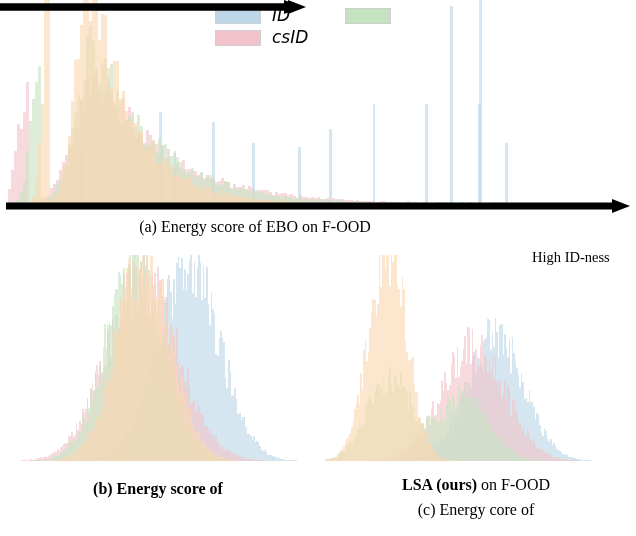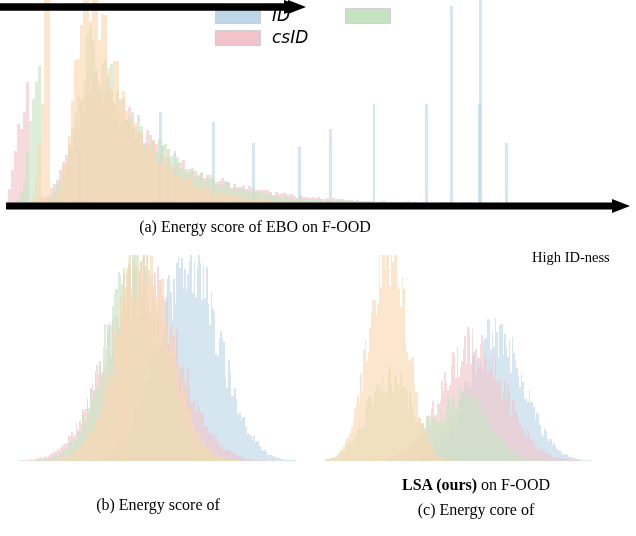--- a/index.html
+++ b/index.html
@@ -33,21 +33,21 @@
   .bold{font-weight:bold;}
 
   #panel-a{left:0;top:0;width:636px;height:212px;}
   #panel-a .plot{left:8px;top:0px;width:618px;height:204px;}
   #panel-a .axis{left:6px;top:199px;width:624px;}
   #cap-a{left:40px;top:214px;width:430px;}
   #cap-a-right{left:532px;top:217px;margin-top:32px;}
 
   #panel-b{left:0;top:255px;width:318px;height:210px;}
   #panel-b .plot{left:10px;top:0px;width:298px;height:206px;}
-  #cap-b{left:4px;top:492px;width:308px;}
+  #cap-b{left:4px;top:476px;width:308px;font-weight:bold;}
 
   #panel-c{left:320px;top:255px;width:316px;height:210px;}
   #panel-c .plot{left:5px;top:0px;width:300px;height:206px;}
   #cap-c{left:322px;top:472px;width:308px;}
 </style>
 </head>
 <body>
 
 <div id="legend">
   <div class="legend-row">

